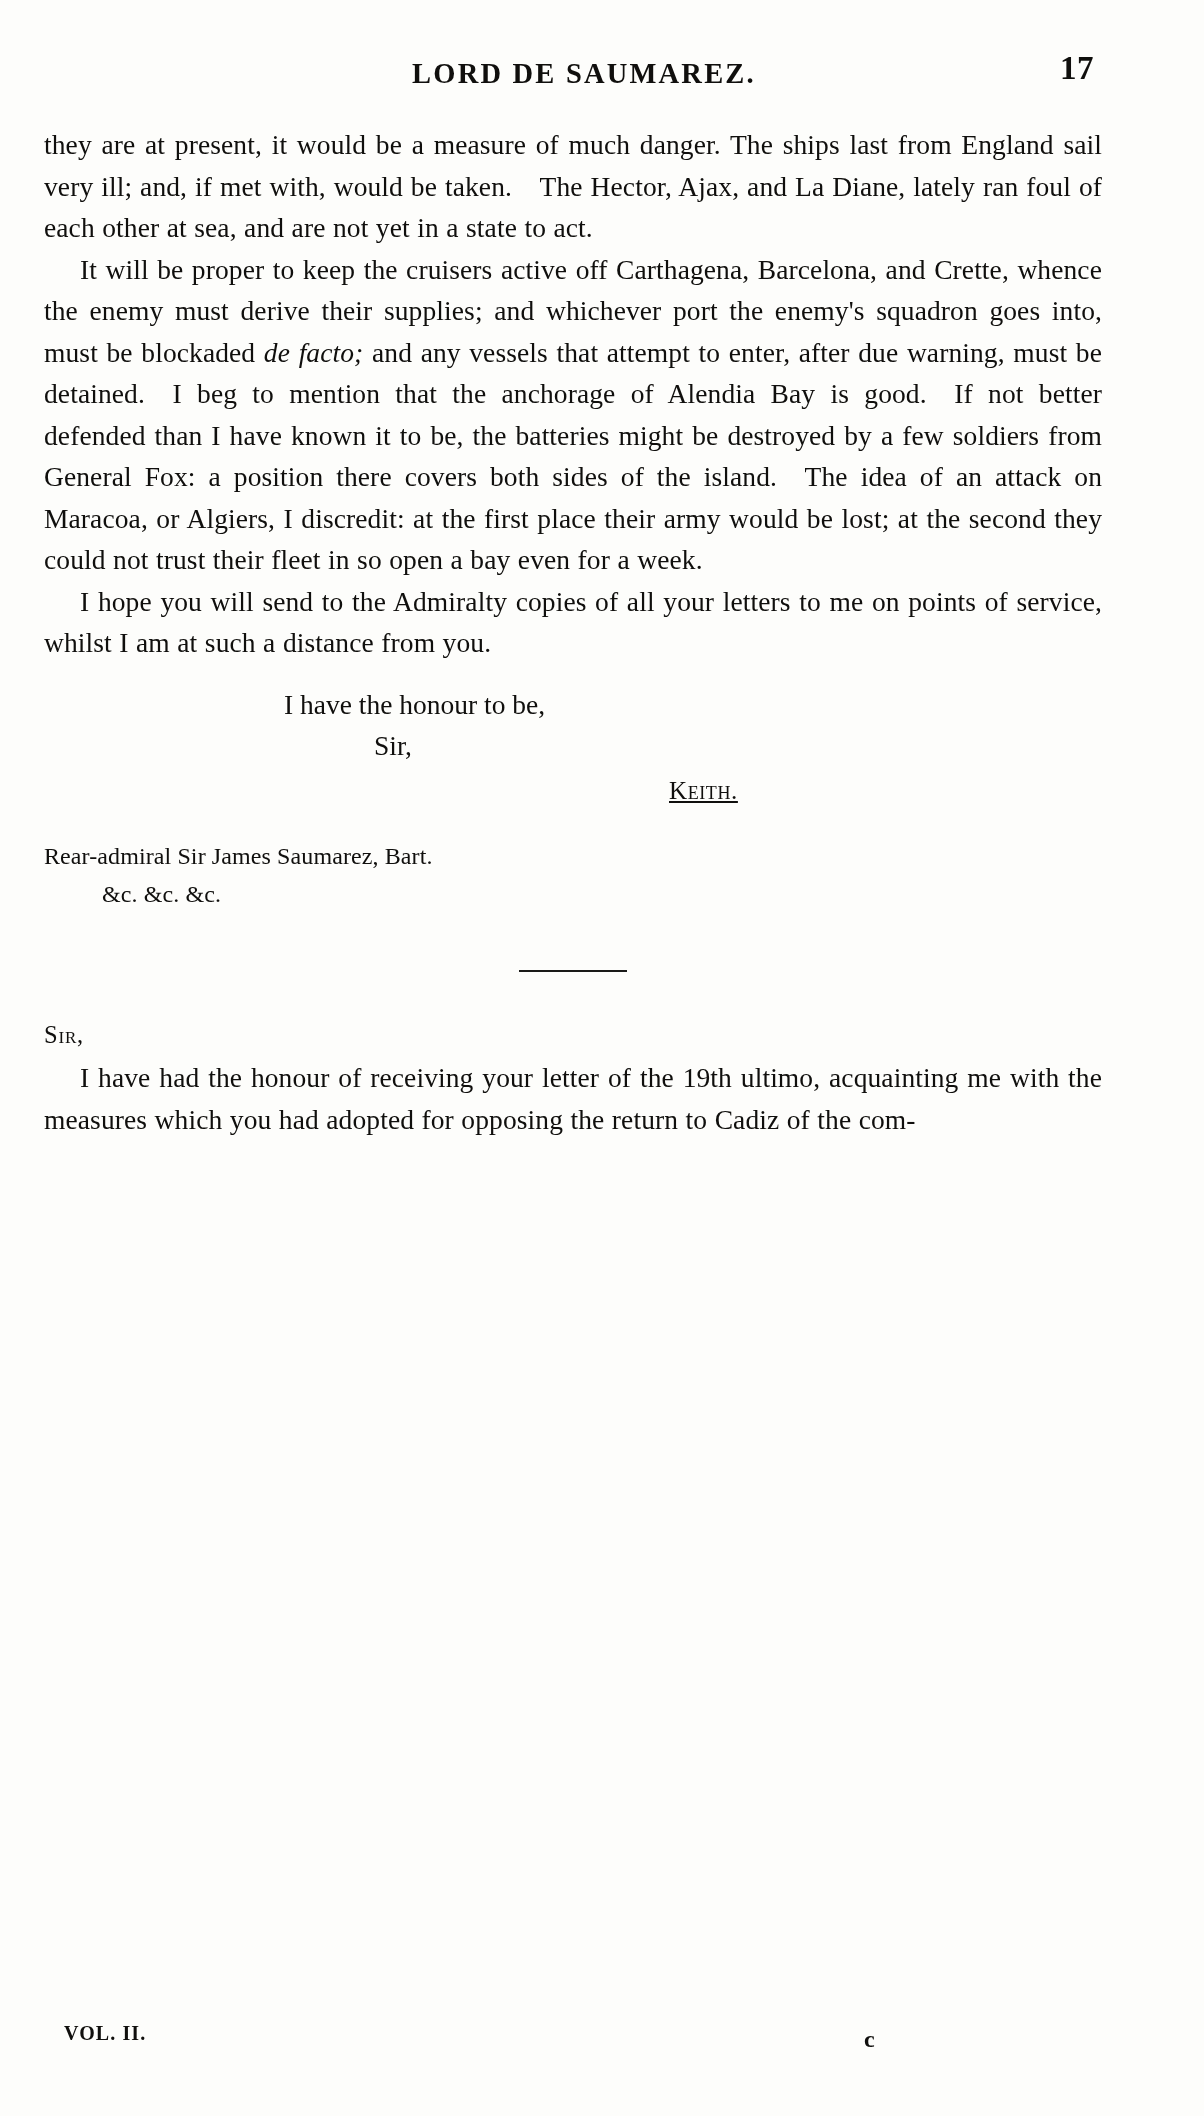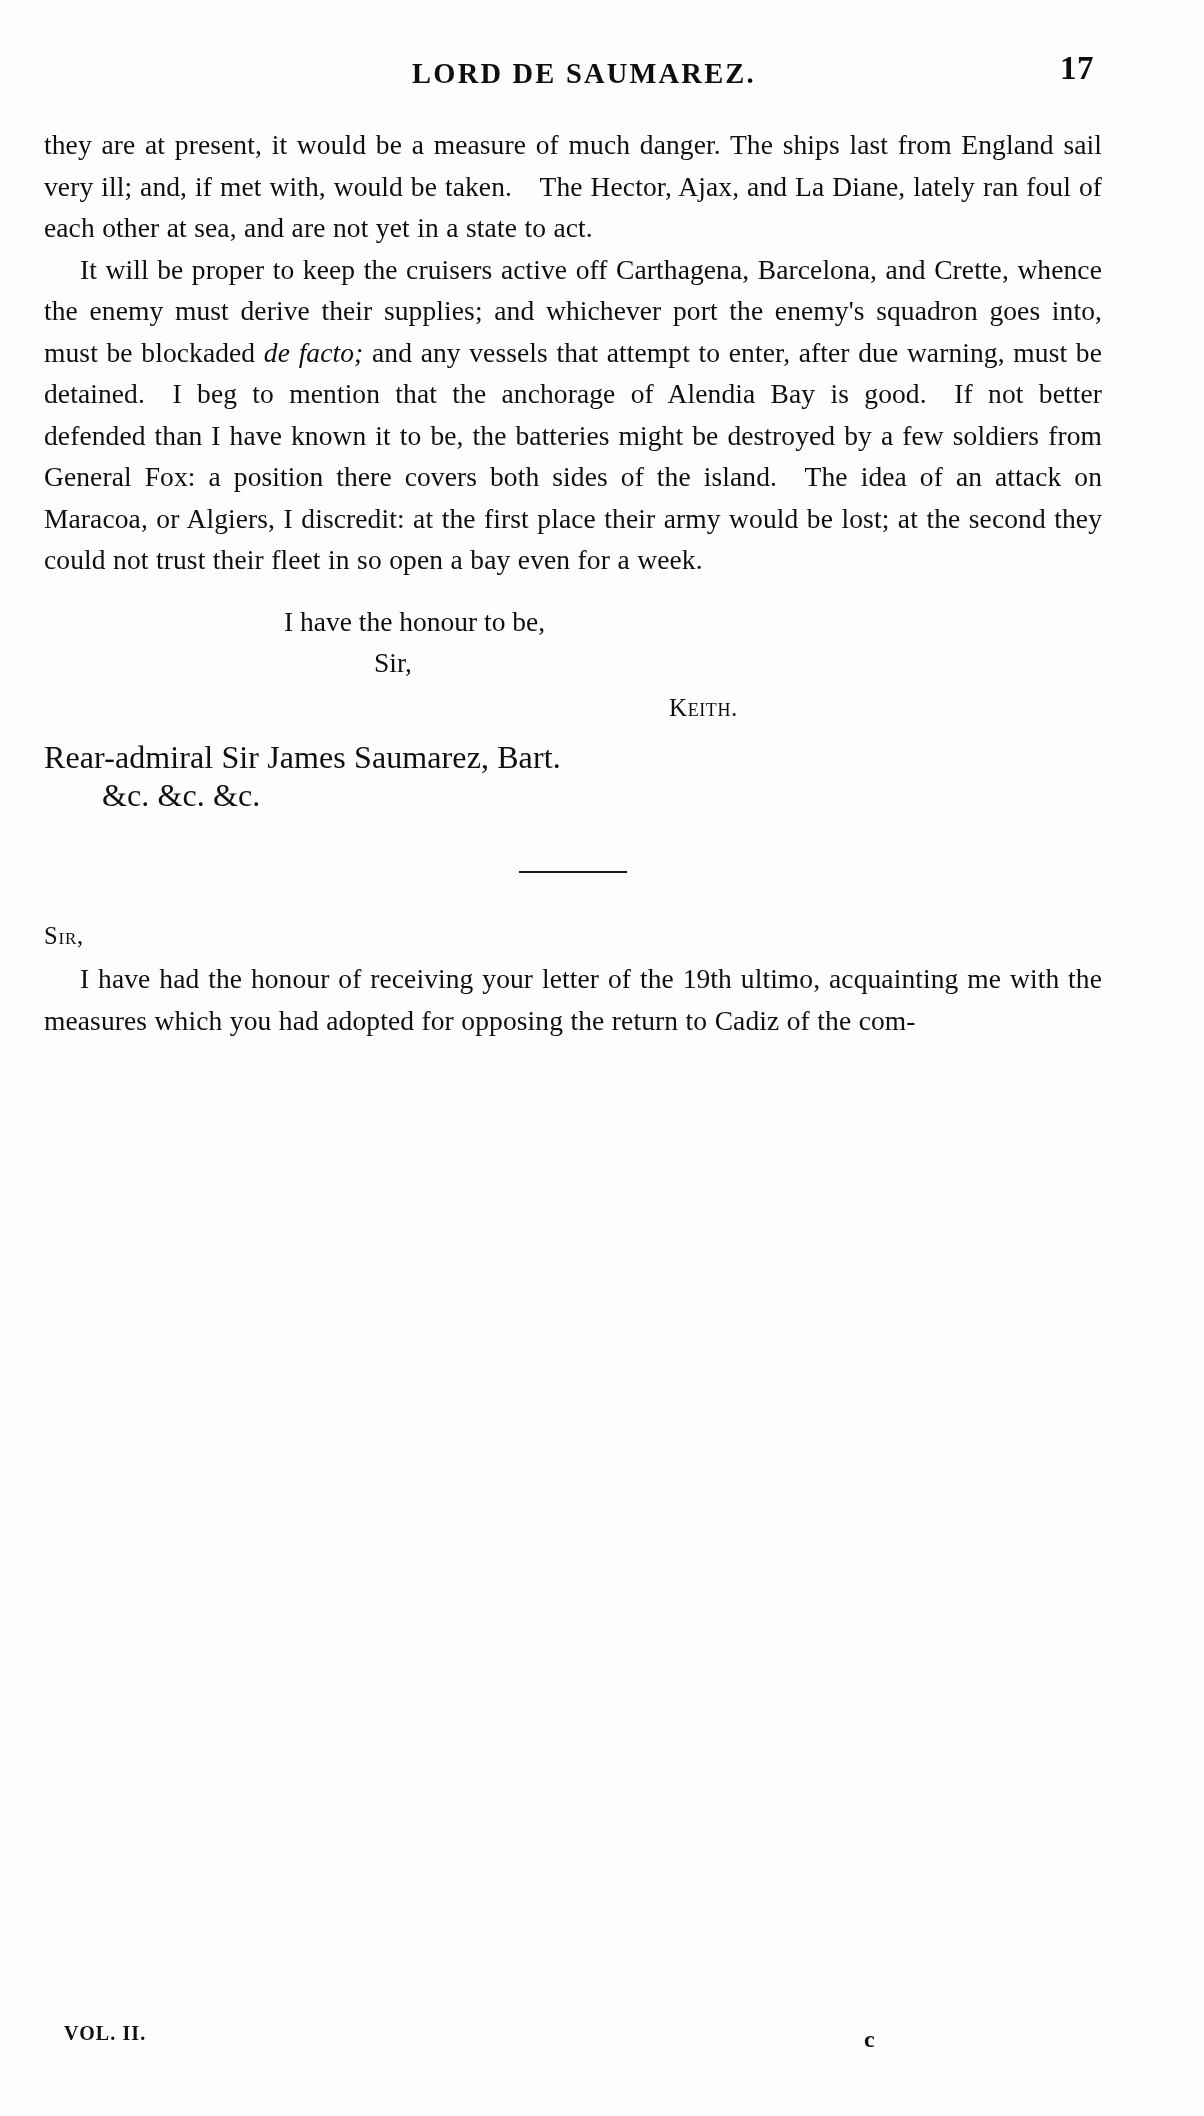--- a/index.html
+++ b/index.html
@@ -85,24 +85,25 @@
   }
   .close-1 { padding-left: 240px; }
   .close-2 { padding-left: 330px; }
   .close-3 { padding-left: 215px; }
   .signature {
     padding-left: 625px;
     font-size: 25px;
     letter-spacing: 0.6px;
     font-variant: small-caps;
     margin-top: 3px;
+    text-decoration: underline;
   }
   .addressee {
-    margin-top: 10px;
-    font-size: 32px;
+    margin-top: 26px;
+    font-size: 24px;
     line-height: 38px;
     letter-spacing: 0.1px;
   }
   .addressee .line2 {
     padding-left: 58px;
   }
   
   .rule-wrap {
     margin-top: 48px;
     height: 30px;
@@ -175,20 +176,21 @@
       <div class="head-title">LORD DE SAUMAREZ.</div>
       <div class="head-folio">17</div>
     </div>
 
     <div class="body-text">
 
       <p class="para">they are at present, it would be a measure of much danger. The ships last from England sail very ill; and, if met with, would be taken. The Hector, Ajax, and La Diane, lately ran foul of each other at sea, and are not yet in a state to act.</p>
 
       <p class="para indent"><span>It will be proper to keep the cruisers active off Carthagena, Barcelona, and Crette, whence the enemy must derive their supplies; and whichever port the enemy's squadron goes into, must be blockaded </span><em>de facto;</em><span> and any vessels that attempt to enter, after due warning, must be detained. I beg to mention that the anchorage of Alendia Bay is good. If not better defended than I have known it to be, the batteries might be destroyed by a few soldiers from General Fox: a position there covers both sides of the island. The idea of an attack on Maracoa, or Algiers, I discredit: at the first place their army would be lost; at the second they could not trust their fleet in so open a bay even for a week.</span></p>
 
+      <p class="para indent">I hope you will send to the Admiralty copies of all your letters to me on points of service, whilst I am at such a distance from you.</p>
 
       <div class="closing">
         <div class="close-1">I have the honour to be,</div>
         <div class="close-2">Sir,</div>
         <div class="signature">Keith.</div>
       </div>
 
       <div class="addressee">
         <div class="line1">Rear-admiral Sir James Saumarez, Bart.</div>
         <div class="line2">&amp;c. &amp;c. &amp;c.</div>

